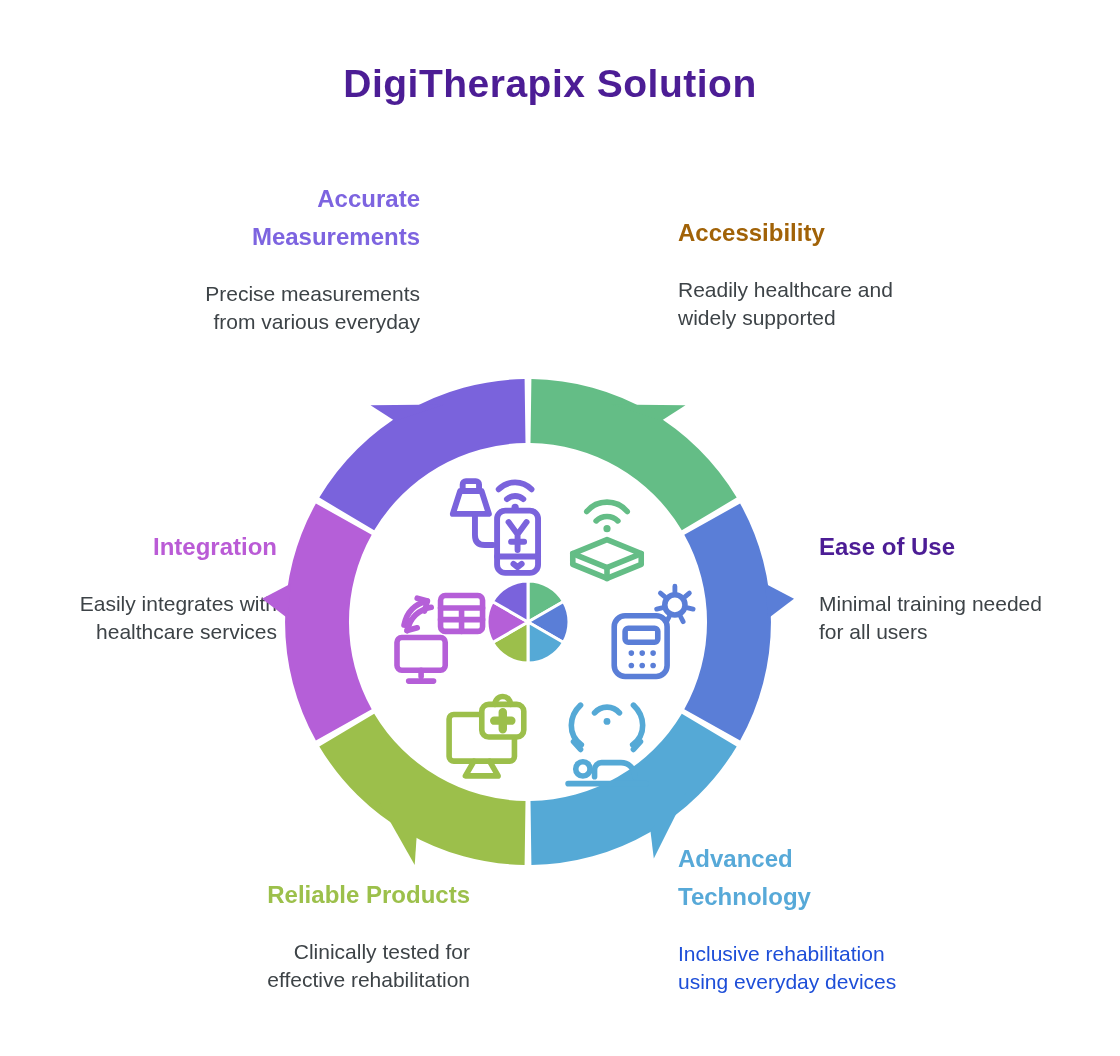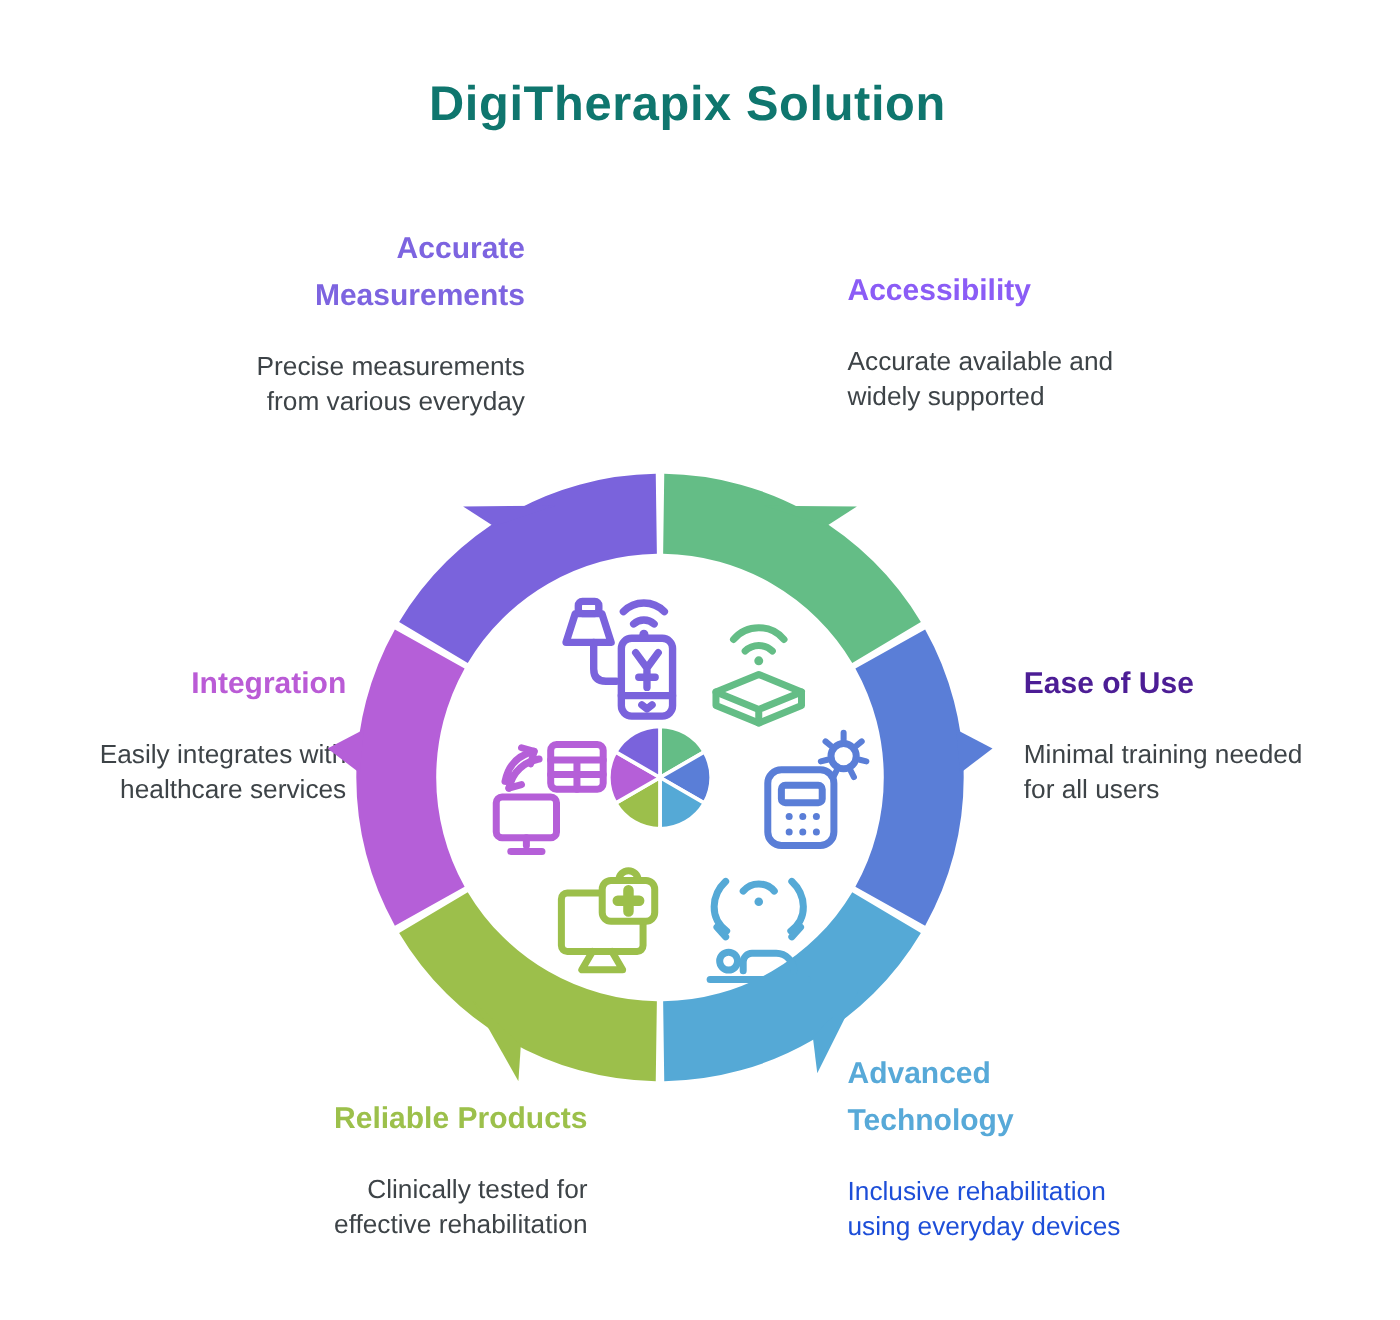--- a/index.html
+++ b/index.html
@@ -36,30 +36,30 @@
   .icon-sync    { left:383px; top:580px; }
   .icon-calc    { left:594px; top:580px; }
   .icon-medmon  { left:432px; top:688px; }
   .icon-patient { left:551px; top:688px; }
 </style>
 </head>
 <body>
 
 <div class="canvas">
 
-  <h1 class="title" style="color: #0f766e;">DigiTherapix Solution</h1>
+  <h1 class="title" style="color: #4c1d95;">DigiTherapix Solution</h1>
 
   <div class="label sec-accurate align-r">
     <h2 style="color: rgb(125, 100, 224);"><span>Accurate</span><br><span>Measurements</span></h2>
     <p style="color: rgb(61, 67, 71);"><span>Precise measurements</span><br><span>from various everyday</span></p>
   </div>
 
   <div class="label sec-accessibility">
-    <h2 style="color: #8b5cf6;">Accessibility</h2>
-    <p style="color: rgb(61, 67, 71);"><span>Accurate available and</span><br><span>widely supported</span></p>
+    <h2 style="color: #a16207;">Accessibility</h2>
+    <p style="color: rgb(61, 67, 71);"><span>Readily healthcare and</span><br><span>widely supported</span></p>
   </div>
 
   <div class="label sec-ease">
     <h2 style="color: #4c1d95;">Ease of Use</h2>
     <p style="color: rgb(61, 67, 71);"><span>Minimal training needed</span><br><span>for all users</span></p>
   </div>
 
   <div class="label sec-integration align-r">
     <h2 style="color: rgb(186, 91, 214);">Integration</h2>
     <p style="color: rgb(61, 67, 71);"><span>Easily integrates with</span><br><span>healthcare services</span></p>

